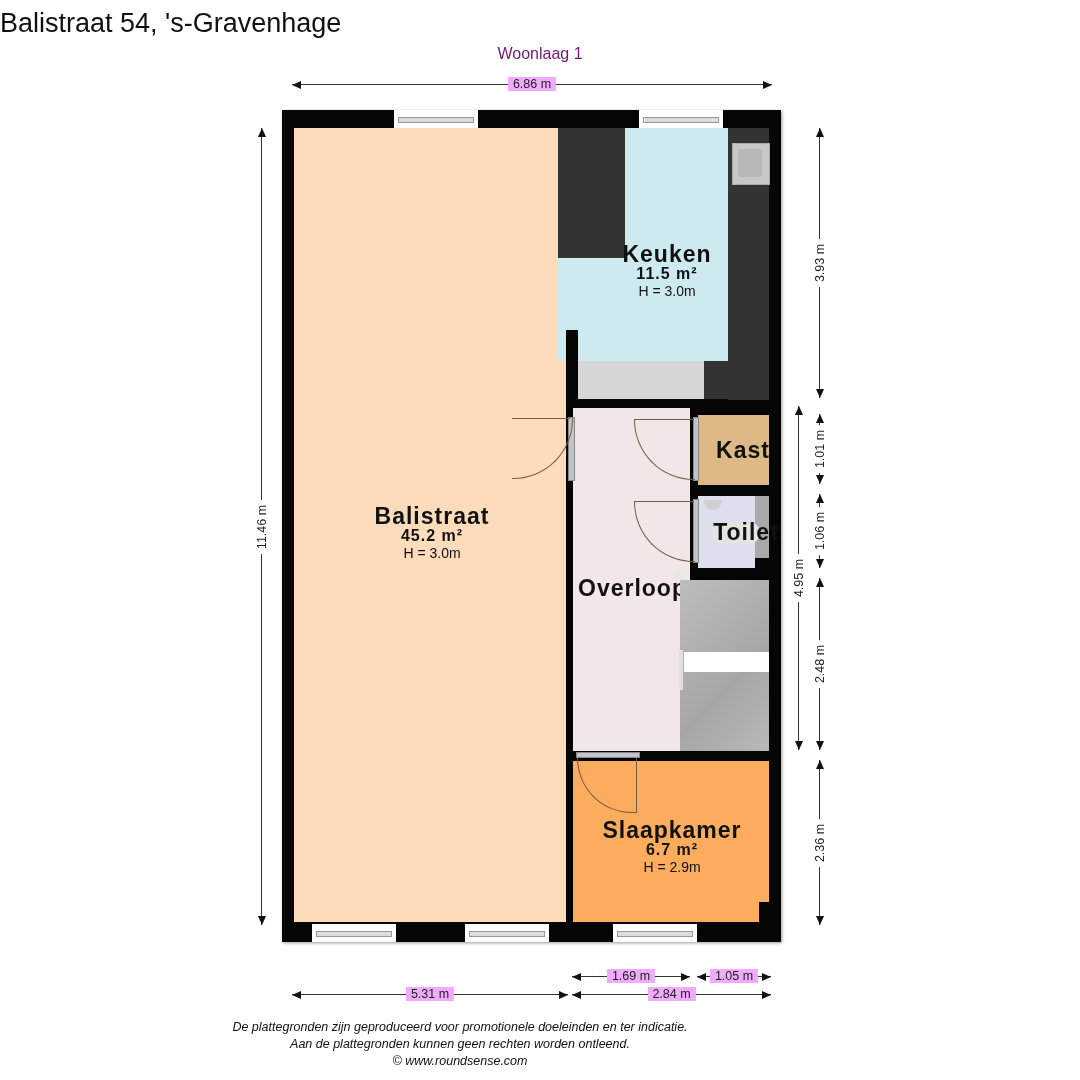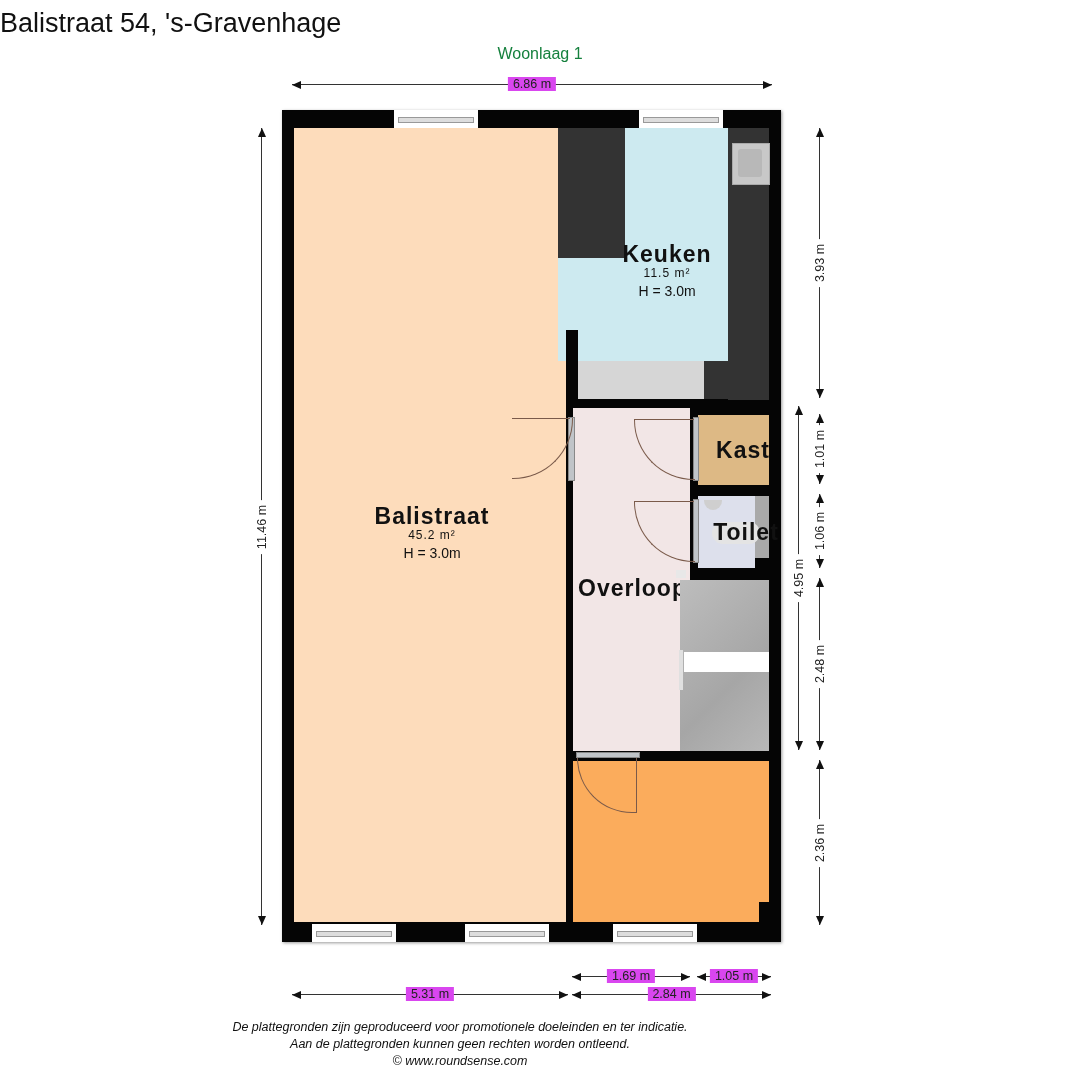--- a/index.html
+++ b/index.html
@@ -1,32 +1,32 @@
 <!DOCTYPE html>
 <html><head>
 <meta charset="utf-8">
 <style>
   html, body { margin:0; padding:0; background:#ffffff; }
   body { width:1080px; height:1080px; position:relative; overflow:hidden; font-family:"Liberation Sans", sans-serif; color:#111; }
   .abs { position:absolute; }
   .title { left:0; width:1080px; top:8px; text-align:left; font-size:27px; color:#111; }
-  .subtitle { left:0; width:1080px; top:45px; text-align:center; font-size:16px; color:#15803d; }
+  .subtitle { left:0; width:1080px; top:45px; text-align:center; font-size:16px; color:#701a75; }
   .hdim { height:14px; }
   .hdim .line { position:absolute; left:0; right:0; top:6px; height:1px; background:#333; }
   .hdim .arrowL { position:absolute; left:0; top:3px; width:0; height:0; border-top:4px solid transparent; border-bottom:4px solid transparent; border-right:9px solid #111; }
   .hdim .arrowR { position:absolute; right:0; top:3px; width:0; height:0; border-top:4px solid transparent; border-bottom:4px solid transparent; border-left:9px solid #111; }
-  .hdim .lbl { position:absolute; left:50%; top:-1px; transform:translateX(-50%); background:#d946ef; padding:0 5px; font-size:12.5px; color:#222; white-space:nowrap; line-height:14px; }
+  .hdim .lbl { position:absolute; left:50%; top:-1px; transform:translateX(-50%); background:#f0abfc; padding:0 5px; font-size:12.5px; color:#222; white-space:nowrap; line-height:14px; }
   .vdim { width:14px; }
   .vdim .line { position:absolute; top:0; bottom:0; left:6px; width:1px; background:#333; }
   .vdim .arrowT { position:absolute; top:0; left:3px; width:0; height:0; border-left:4px solid transparent; border-right:4px solid transparent; border-bottom:9px solid #111; }
   .vdim .arrowB { position:absolute; bottom:0; left:3px; width:0; height:0; border-left:4px solid transparent; border-right:4px solid transparent; border-top:9px solid #111; }
   .vdim .lbl { position:absolute; left:50%; top:50%; transform:translate(-50%,-50%) rotate(-90deg); background:#fff; padding:0 5px; font-size:12.5px; color:#222; white-space:nowrap; line-height:14px; }
   .room-label { position:absolute; text-align:center; color:#111; letter-spacing:1px; }
   .room-label .name { font-size:23px; line-height:20px;font-weight:bold; }
-  .room-label .area { font-size:12px; line-height:19px; }
+  .room-label .area { font-size:16px; line-height:19px;font-weight:bold; }
   .room-label .height { font-size:14px; line-height:17px; letter-spacing:0; }
   .window { background:#fff; }
   .window .pane { position:absolute; left:4px; right:4px; top:50%; height:4px; margin-top:-2px; border:1px solid #999; background:#ddd; }
   .door-arc { position:absolute; border:1px solid #7a5a4a; }
   .footer { left:0; width:920px; text-align:center; font-size:12.5px; font-style:italic; color:#111; line-height:15px; }
 </style>
 </head>
 <body>
 
 <div class="abs title">Balistraat 54, 's-Gravenhage</div>
@@ -135,20 +135,25 @@
   </div>
 
   <div class="abs" style="left:398px; top:470px; width:89px; height:171px; background:linear-gradient(135deg,#bdbdbd,#a6a6a6 60%,#b8b8b8);">
     <div class="abs" style="left:4px; top:72px; width:85px; height:20px; background:#ffffff;"></div>
   </div>
   <div class="abs" style="left:394px; top:460px; width:10px; height:8px; background:#e8e8e8;"></div>
   <div class="abs" style="left:397px; top:540px; width:4px; height:40px; background:#e0e0e0;"></div>
 
   <div class="abs" style="left:291px; top:651px; width:196px; height:161px; background:#fbac5c;"></div>
   <div class="abs" style="left:477px; top:792px; width:10px; height:20px; background:#050505;"></div>
+  <div class="room-label" style="left:310px; top:710px; width:160px;">
+    <div class="name">Slaapkamer</div>
+    <div class="area">6.7 m²</div>
+    <div class="height">H = 2.9m</div>
+  </div>
 
   <div class="abs" style="left:286px; top:307px; width:5px; height:62px; background:#c0c4c8; border:1px solid #888;"></div>
   <div class="door-arc" style="left:230px; top:308px; width:60px; height:60px; border-radius:0 0 60px 0; border-left:none; border-top:none;"></div>
   <div class="abs" style="left:230px; top:308px; width:58px; height:1px; background:#7a5a4a;"></div>
 
   <div class="abs" style="left:411px; top:307px; width:4px; height:62px; background:#c0c4c8; border:1px solid #888;"></div>
   <div class="door-arc" style="left:352px; top:309px; width:60px; height:60px; border-radius:0 0 0 60px; border-right:none; border-top:none;"></div>
   <div class="abs" style="left:352px; top:309px; width:60px; height:1px; background:#7a5a4a;"></div>
 
   <div class="abs" style="left:411px; top:389px; width:4px; height:62px; background:#c0c4c8; border:1px solid #888;"></div>

